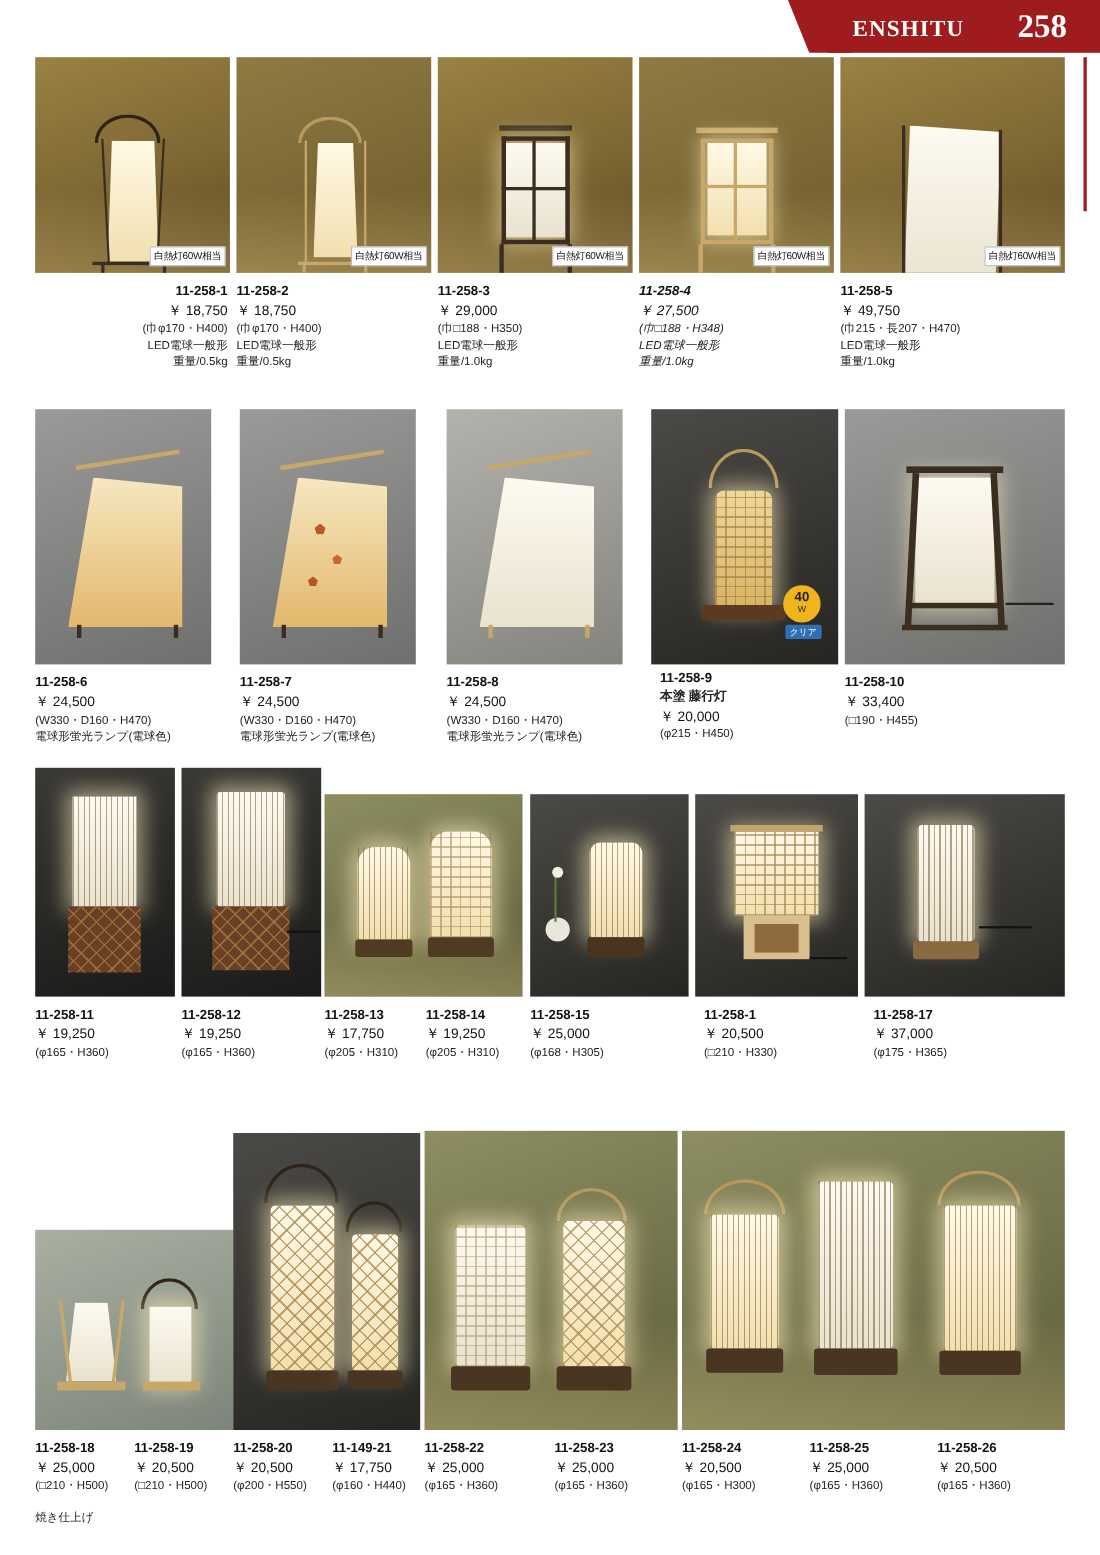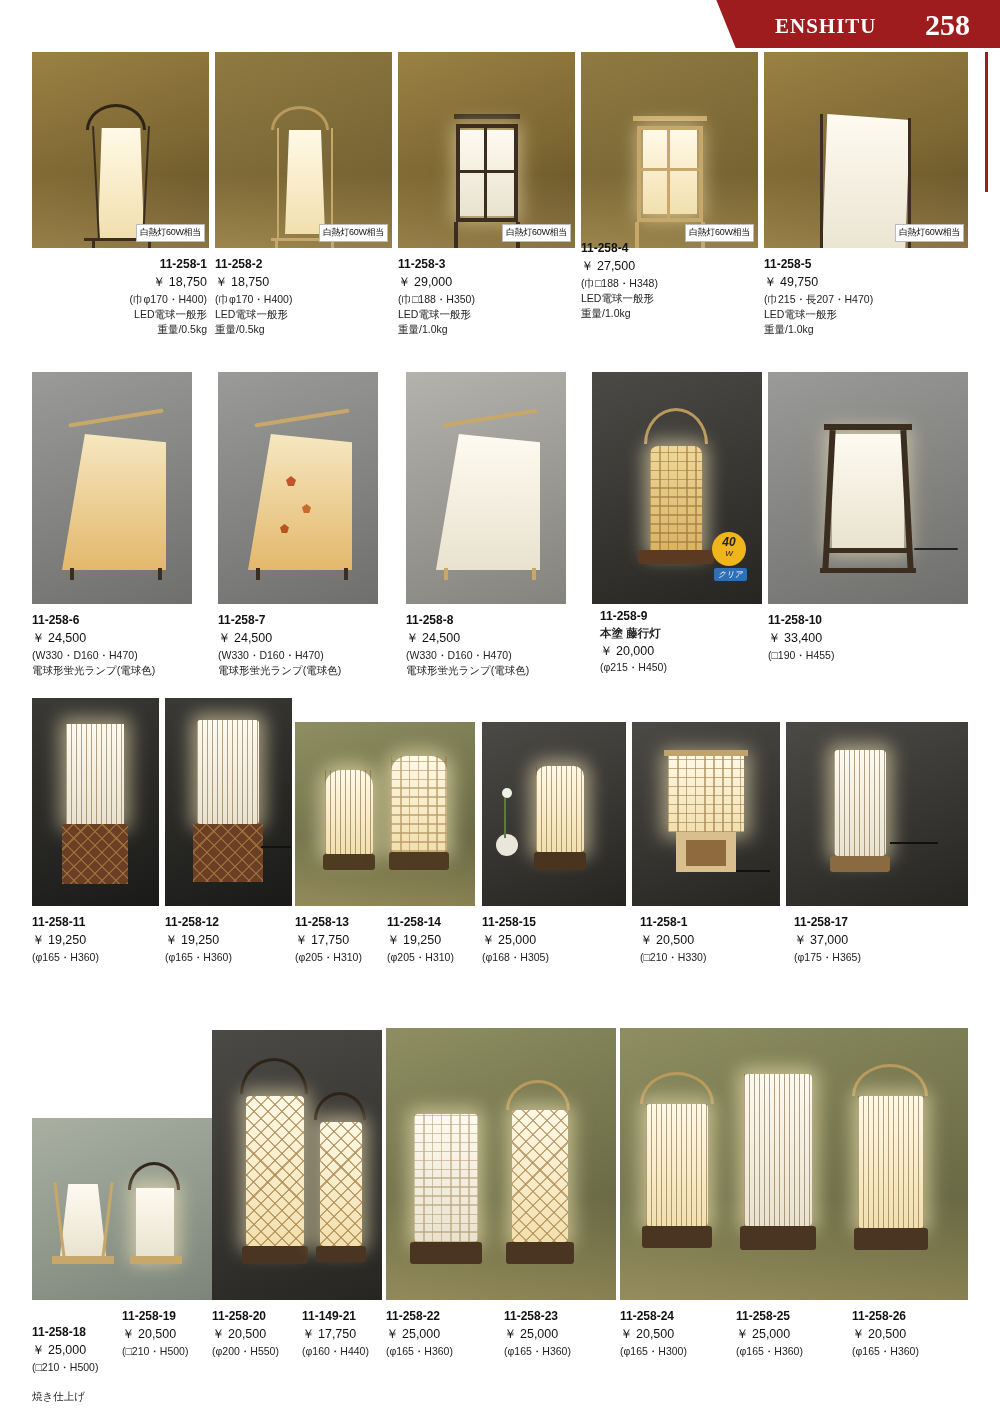--- a/index.html
+++ b/index.html
@@ -63,21 +63,21 @@
   .badgeclear {
     position:absolute; background:#2f6fb5; color:#fff; font-size:8px;
     padding:1px 4px; border-radius:2px;
   }
 
   
   .bg-warm   { background:linear-gradient(160deg,#9a8143 0%,#7d6733 55%,#5d4a24 100%); }
   .bg-warm2  { background:linear-gradient(160deg,#8f7a43 0%,#6d5a2c 100%); }
   .bg-grey   { background:linear-gradient(160deg,#9a9a98 0%,#6f6f6d 100%); }
   .bg-grey2  { background:linear-gradient(160deg,#b4b2ad 0%,#85837e 100%); }
-  .bg-dark   { background:linear-gradient(160deg,#4c4a46 0%,#262522 100%);font-style:italic; }
+  .bg-dark   { background:linear-gradient(160deg,#4c4a46 0%,#262522 100%); }
   .bg-dark2  { background:linear-gradient(160deg,#3a3936 0%,#1a1a18 100%); }
   .bg-olive  { background:linear-gradient(160deg,#8e8e62 0%,#5c5c3a 100%); }
   .bg-sage   { background:linear-gradient(160deg,#a9b0a2 0%,#7d857a 100%); }
 
   .shade {
     position:absolute; background:#f6efdc;
     box-shadow:0 0 18px 6px rgba(255,240,190,0.55);
   }
   .shade.warm { background:linear-gradient(180deg,#fff9e6,#f2dfae); }
   .shade.cool { background:linear-gradient(180deg,#fdfaf0,#e9e2cf); }
@@ -190,21 +190,21 @@
   <div class="frame light" style="left:56px; top:74px; width:4px; height:96px;"></div>
   <div class="frame light" style="left:118px; top:74px; width:4px; height:96px;"></div>
   <div class="frame light" style="left:56px; top:116px; width:66px; height:3px;"></div>
   <div class="frame light" style="left:86px; top:78px; width:3px; height:88px;"></div>
   <div class="frame light" style="left:56px; top:166px; width:66px; height:4px;"></div>
 
   <div class="frame light" style="left:54px; top:170px; width:4px; height:30px;"></div>
   <div class="frame light" style="left:120px; top:170px; width:4px; height:30px;"></div>
   <div class="wtag">白熱灯60W相当</div>
 </div>
-<div class="cap" style="left:581px; top:240px; width:175px;">
+<div class="cap" style="left:581px; top:256px; width:175px;font-style:italic;">
   <div class="code">11-258-4</div>
   <div class="price">￥ 27,500</div>
   <div class="dim">(巾□188・H348)</div>
   <div class="note">LED電球一般形</div>
   <div class="note">重量/1.0kg</div>
 </div>
 
 <div class="photo bg-warm" style="left:764px; top:52px; width:204px; height:196px;">
   <div class="glowfloor"></div>
   <div class="shade cool" style="left:58px; top:62px; width:88px; height:150px; clip-path:polygon(6% 0,100% 4%,94% 100%,0 96%);"></div>
@@ -382,21 +382,21 @@
 
 <div class="photo bg-sage" style="left:32px; top:1118px; width:180px; height:182px;">
   <div class="shade cool" style="left:28px; top:66px; width:46px; height:72px; clip-path:polygon(18% 0,82% 0,100% 100%,0 100%);"></div>
   <div class="frame light" style="left:26px; top:64px; width:3px; height:76px; transform:rotate(-7deg);"></div>
   <div class="frame light" style="left:74px; top:64px; width:3px; height:76px; transform:rotate(7deg);"></div>
   <div class="frame light" style="left:20px; top:138px; width:62px; height:8px;"></div>
   <div class="handle" style="left:96px; top:44px; width:52px; height:28px;"></div>
   <div class="shade cool" style="left:104px; top:70px; width:38px; height:70px;"></div>
   <div class="frame light" style="left:98px; top:138px; width:52px; height:8px;"></div>
 </div>
-<div class="cap" style="left:32px; top:1308px; width:86px;margin-top:16px;">
+<div class="cap" style="left:32px; top:1308px; width:86px;">
   <div class="code">11-258-18</div>
   <div class="price">￥ 25,000</div>
   <div class="dim">(□210・H500)</div>
   <div class="note" style="margin-top:14px;">焼き仕上げ</div>
 </div>
 <div class="cap" style="left:122px; top:1308px; width:86px;">
   <div class="code">11-258-19</div>
   <div class="price">￥ 20,500</div>
   <div class="dim">(□210・H500)</div>
 </div>

